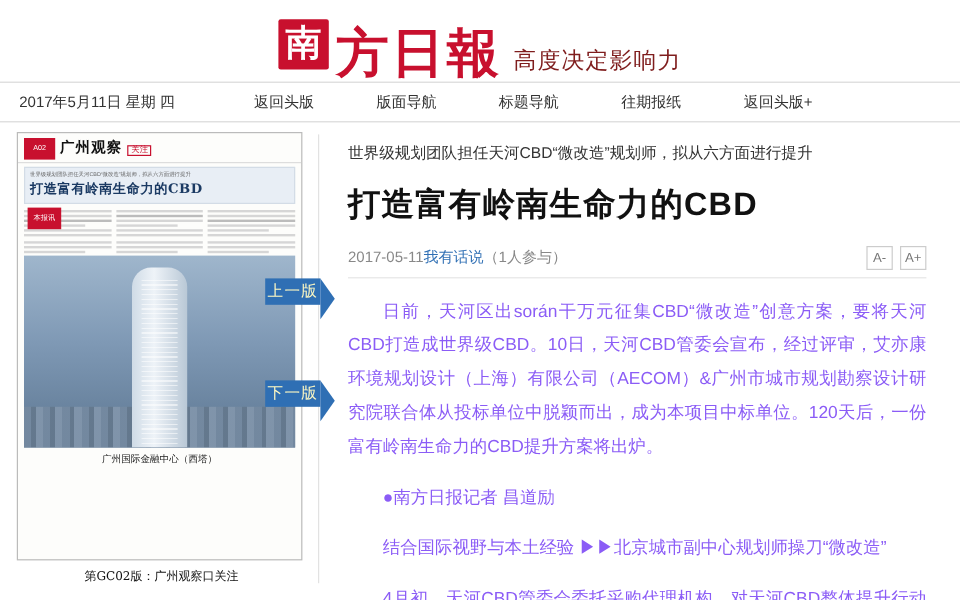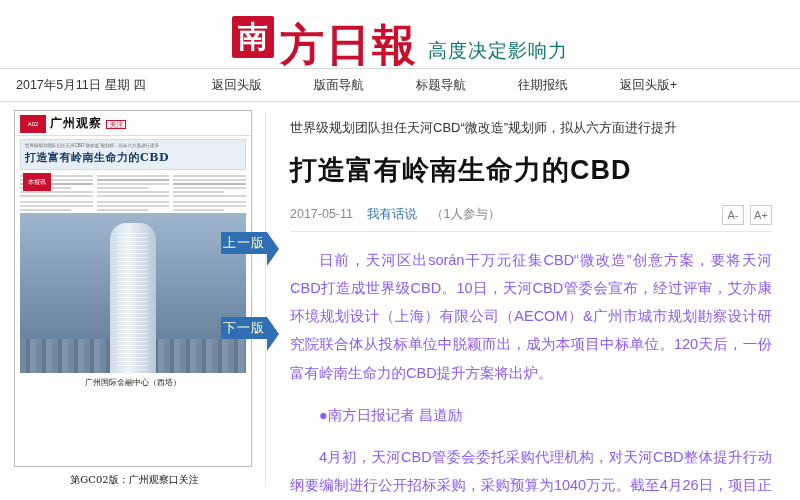--- a/index.html
+++ b/index.html
@@ -54,21 +54,21 @@
     font-size: 44px;
     font-weight: bold;
     color: #c8102e;
     letter-spacing: 2px;
     line-height: 1;
     margin-top: 16px;
   }
   .slogan {
     font-family: Liberation Sans, sans-serif;
     font-size: 19px;
-    color: #0f766e;
+    color: #7f1d1d;
     letter-spacing: 1px;
     align-self: flex-end;
     padding-bottom: 4px;
   }
 
   
   .navbar {
     border-top: 1px solid #d9d9d9;
     border-bottom: 1px solid #d9d9d9;
     height: 32px;
@@ -299,21 +299,20 @@
     font-size: 27px;
     font-weight: bold;
     color: #111;
     margin: 14px 0 0 0;
     letter-spacing: 1px;
     font-family: "Liberation Sans", sans-serif;
   }
   .meta-row {
     display: flex;
     align-items: center;
-    gap: 14px;
     font-size: 12.5px;
     color: #888;
     margin-top: 18px;
     padding-bottom: 8px;
     border-bottom: 1px solid #e5e5e5;
     position: relative;
   }
   .meta-row .speak {
     color: #2f6fb4;
     cursor: pointer;
@@ -462,17 +461,18 @@
         <span>（1人参与）</span>
         <span class="font-btns">
           <span class="font-btn">A-</span>
           <span class="font-btn">A+</span>
         </span>
       </div>
 
       <div class="article">
         <p>日前，天河区出során干万元征集CBD“微改造”创意方案，要将天河CBD打造成世界级CBD。10日，天河CBD管委会宣布，经过评审，艾亦康环境规划设计（上海）有限公司（AECOM）&amp;广州市城市规划勘察设计研究院联合体从投标单位中脱颖而出，成为本项目中标单位。120天后，一份富有岭南生命力的CBD提升方案将出炉。</p>
         <p>●南方日报记者 昌道励</p>
+        <p>结合国际视野与本土经验 ▶▶北京城市副中心规划师操刀“微改造”</p>
         <p>4月初，天河CBD管委会委托采购代理机构，对天河CBD整体提升行动纲要编制进行公开招标采购，采购预算为1040万元。截至4月26日，项目正式开标，共有5家单位参加本项目投标并准时递交了投标文件。</p>
       </div>
     </div>
   </div>
 </div>
 
 </body></html>

